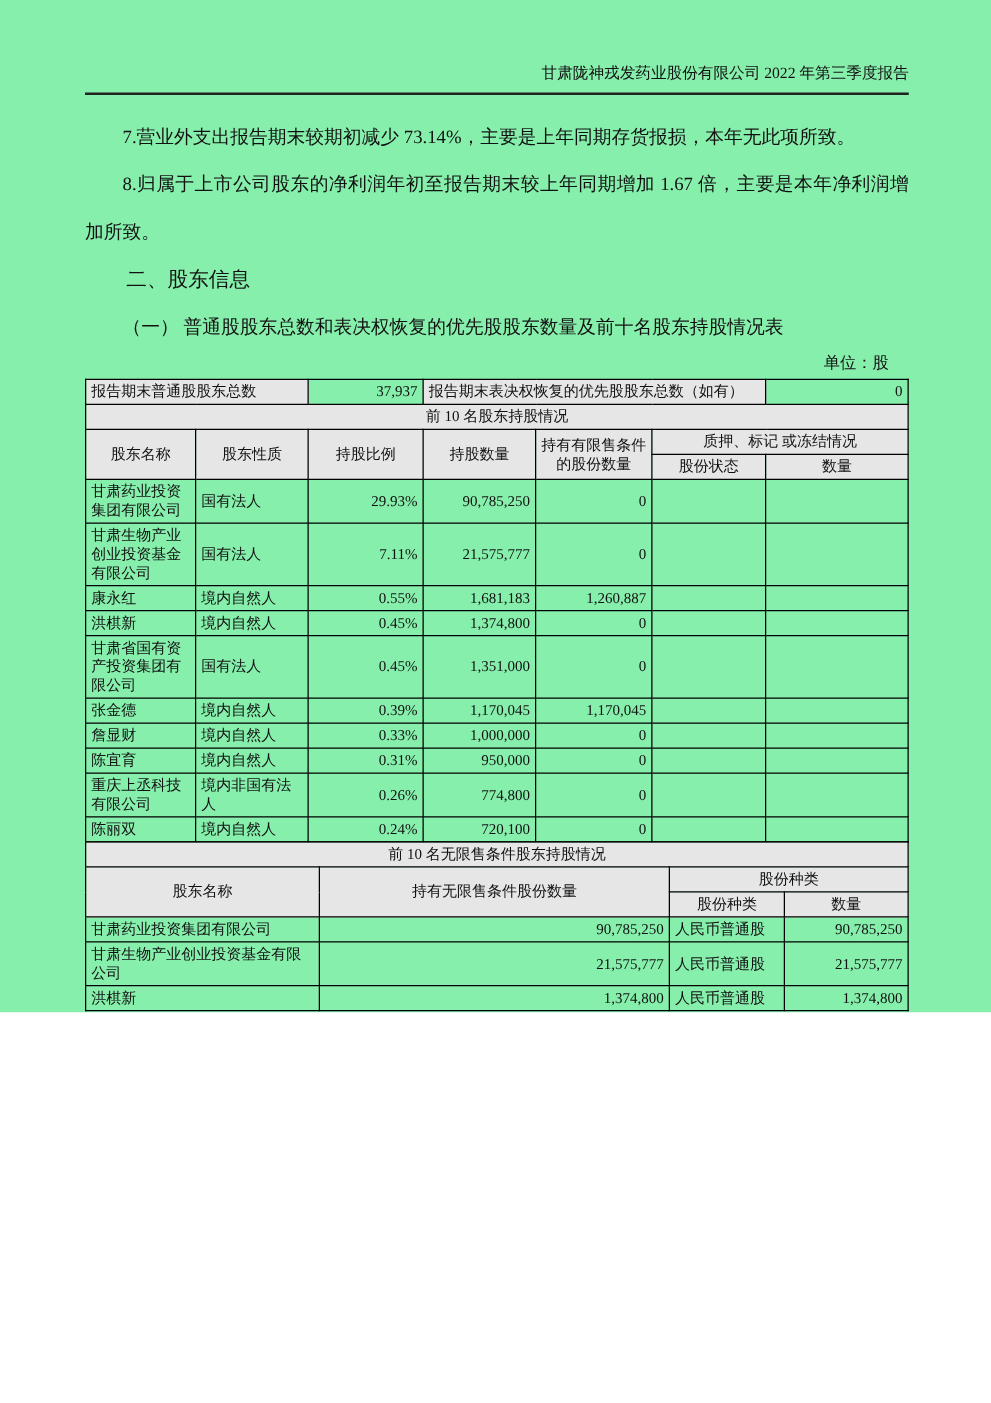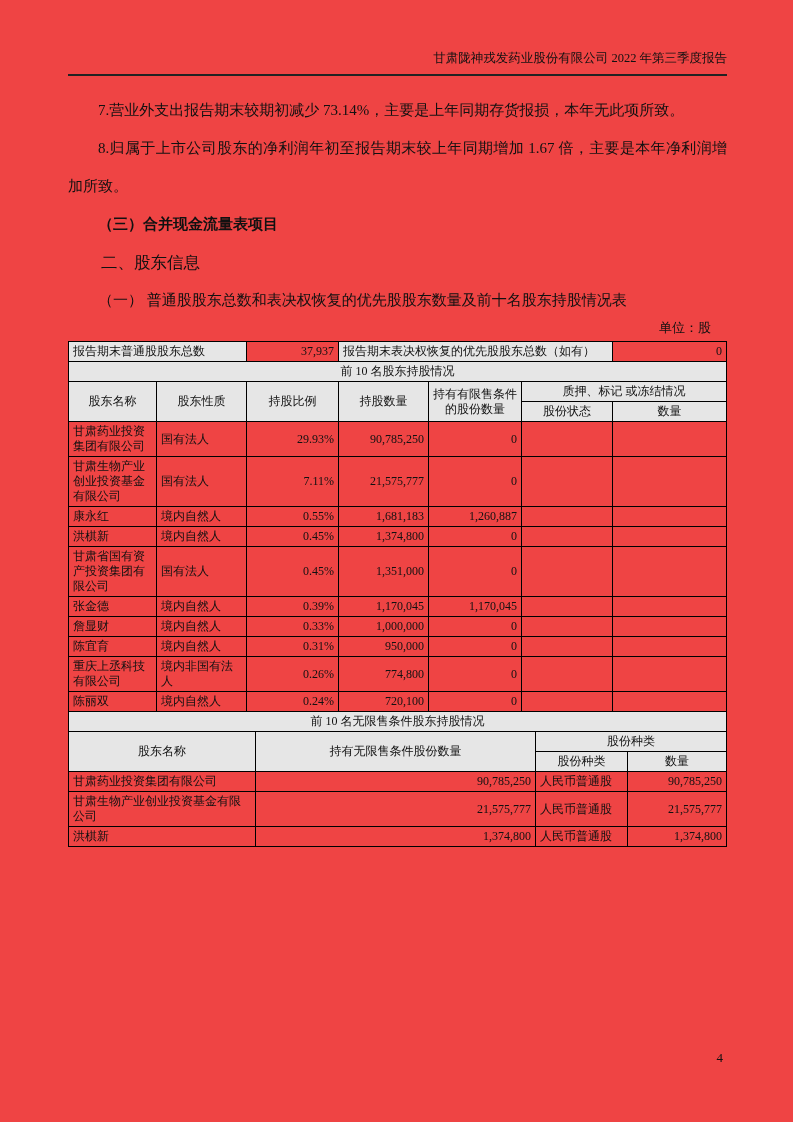--- a/index.html
+++ b/index.html
@@ -1,22 +1,22 @@
 <!DOCTYPE html>
 <html><head>
 <meta charset="utf-8">
 <style>
   * { box-sizing: border-box; }
   html, body { margin: 0; padding: 0; background: #ffffff; }
   .page {
     position: relative;
     width: 793px;
-    height: 1122px;
+    height: 810px;
     margin: 0 auto;
-    background: #ef4444;
+    background: #86efac;
     font-family: "Liberation Serif", "DejaVu Serif", serif;
     color: #111111;
     overflow: hidden;
   }
   .content { margin: 0 66px 0 68px; }
 
   .doc-header {
     padding-top: 50px;
     text-align: right;
     font-size: 12.5px;
@@ -76,21 +76,20 @@
 <div class="page">
   <div class="content">
 
     <div class="doc-header">
       <span>甘肃陇神戎发药业股份有限公司 2022 年第三季度报告</span>
     </div>
 
     <div class="body-text">
       <p>7.营业外支出报告期末较期初减少 73.14%，主要是上年同期存货报损，本年无此项所致。</p>
       <p>8.归属于上市公司股东的净利润年初至报告期末较上年同期增加 1.67 倍，主要是本年净利润增加所致。</p>
-      <p class="h-sub">（三）合并现金流量表项目</p>
       <p class="h-main">二、股东信息</p>
       <p class="h-sub1">（一） 普通股股东总数和表决权恢复的优先股股东数量及前十名股东持股情况表</p>
     </div>
 
     <div class="unit-line">单位：股</div>
 
     <table id="table1">
       <colgroup>
         <col style="width:88px">
           <col style="width:90px">

